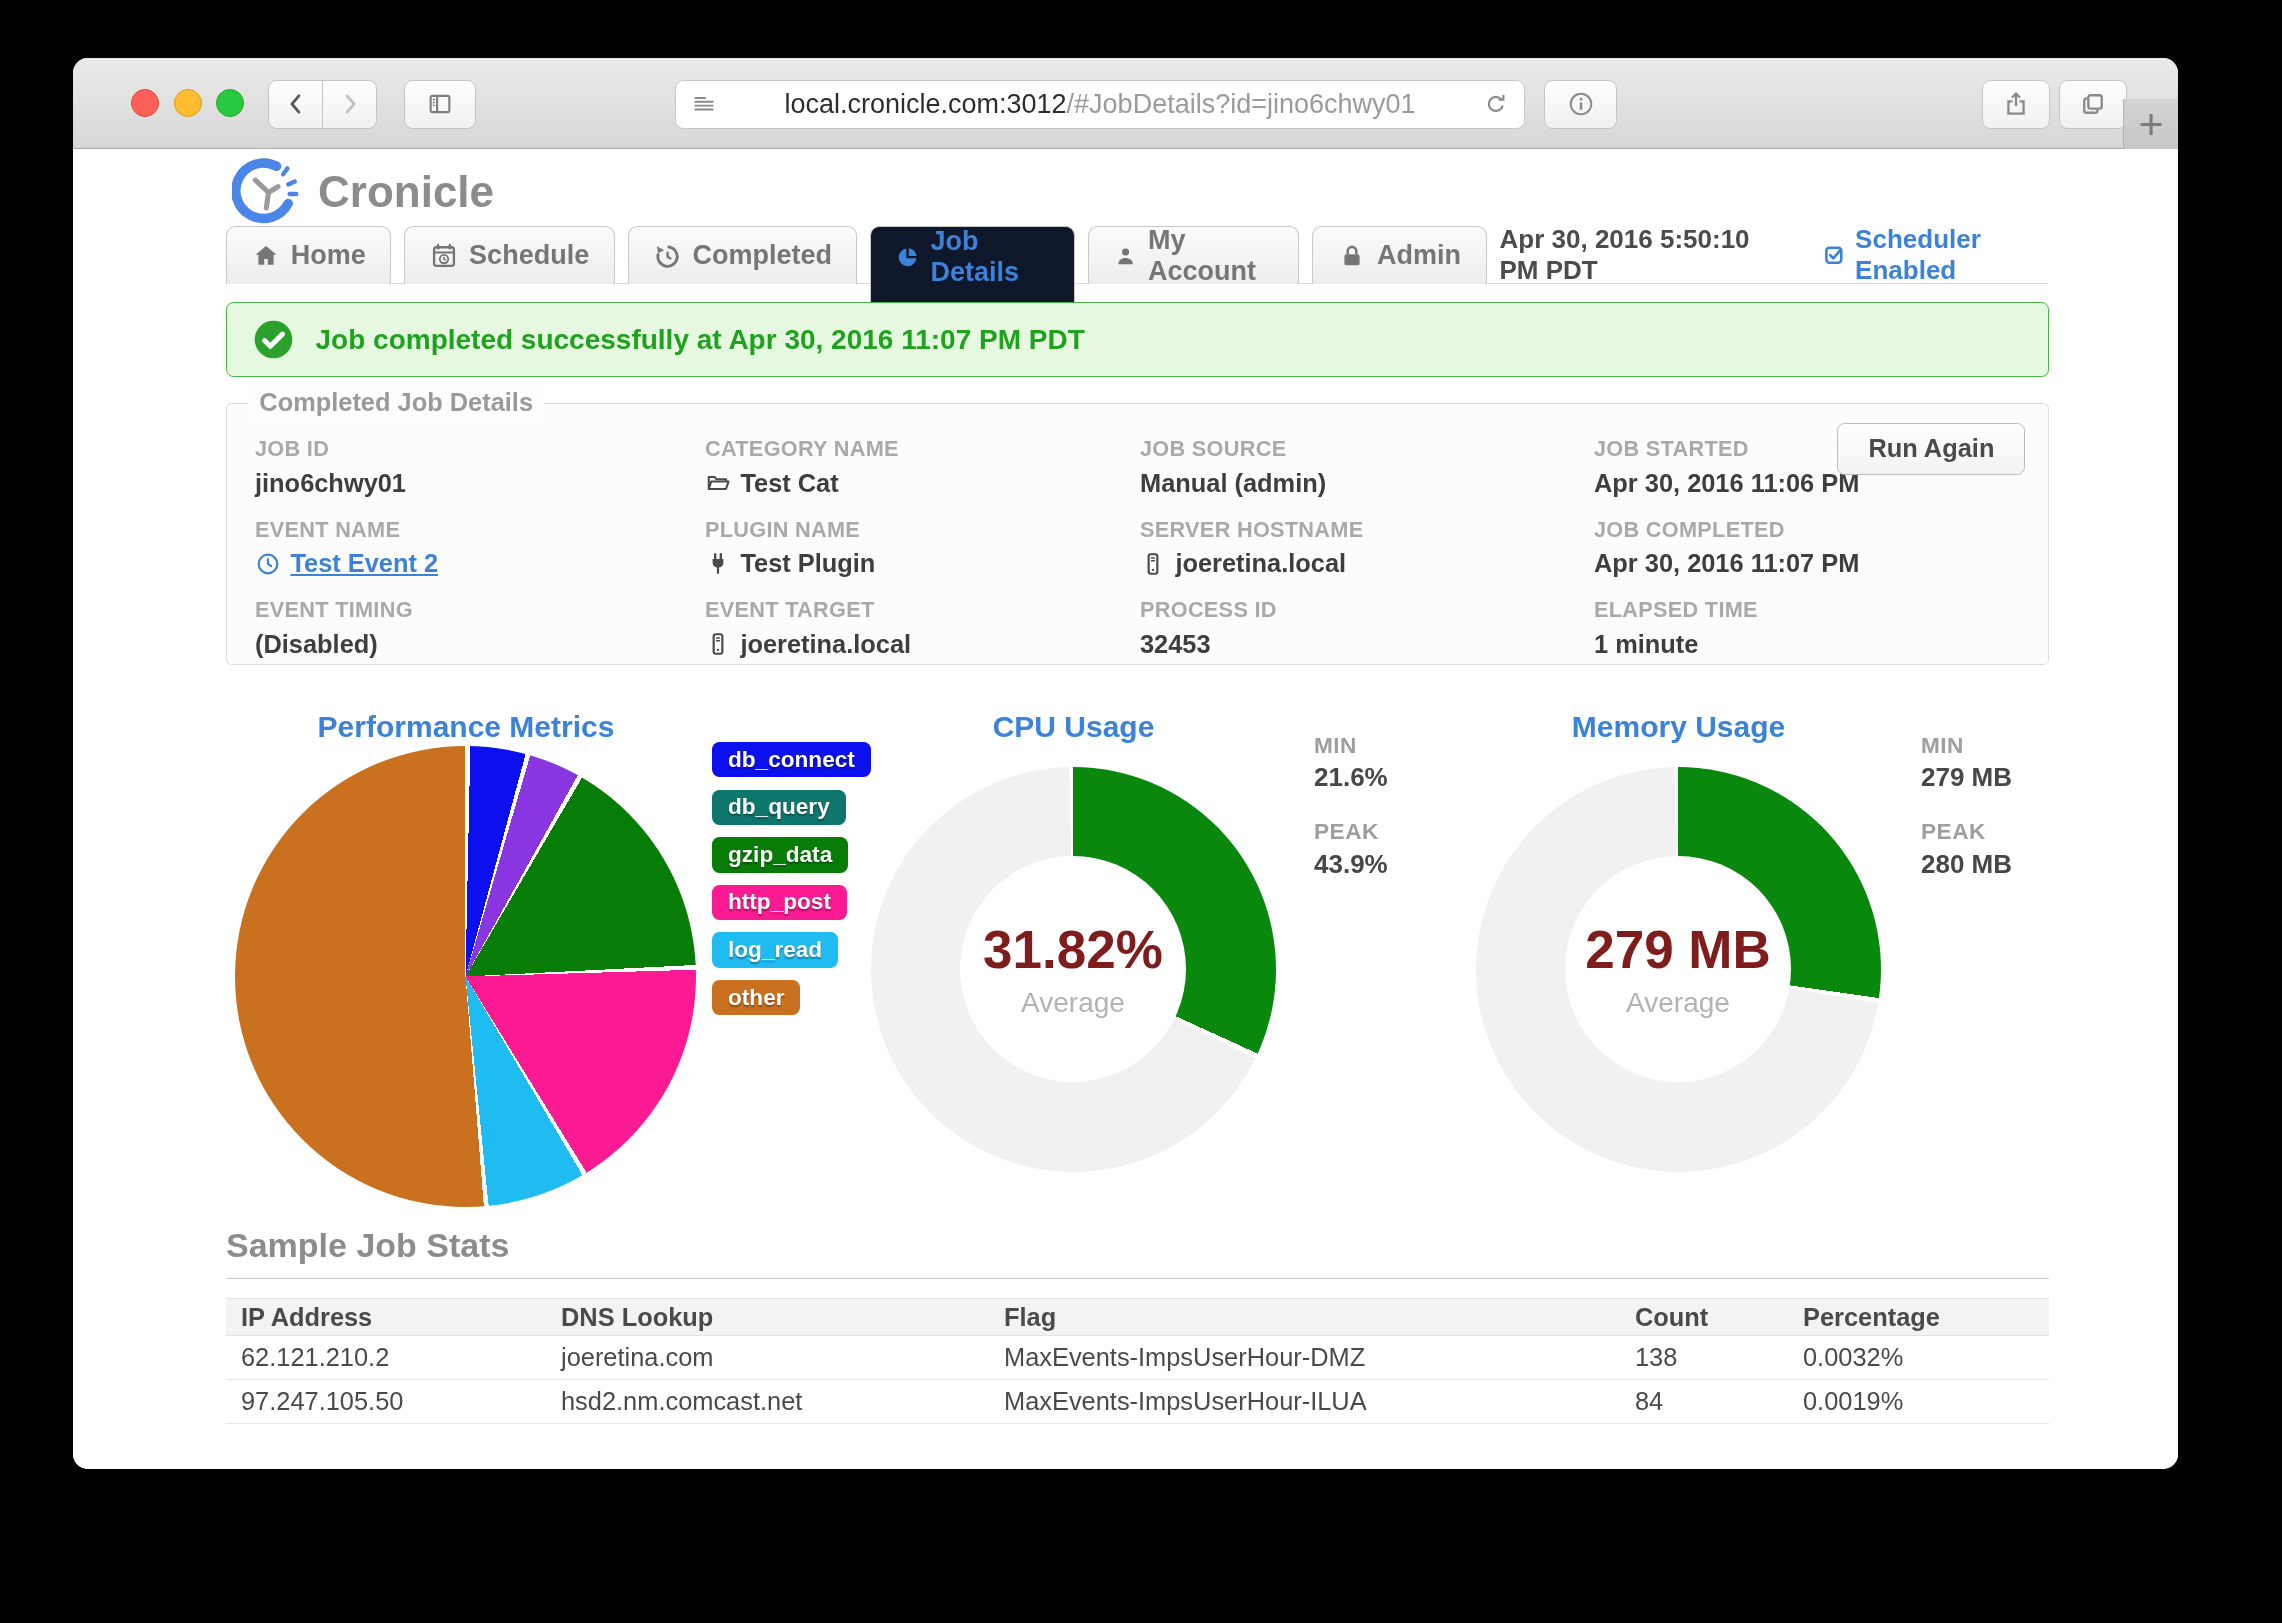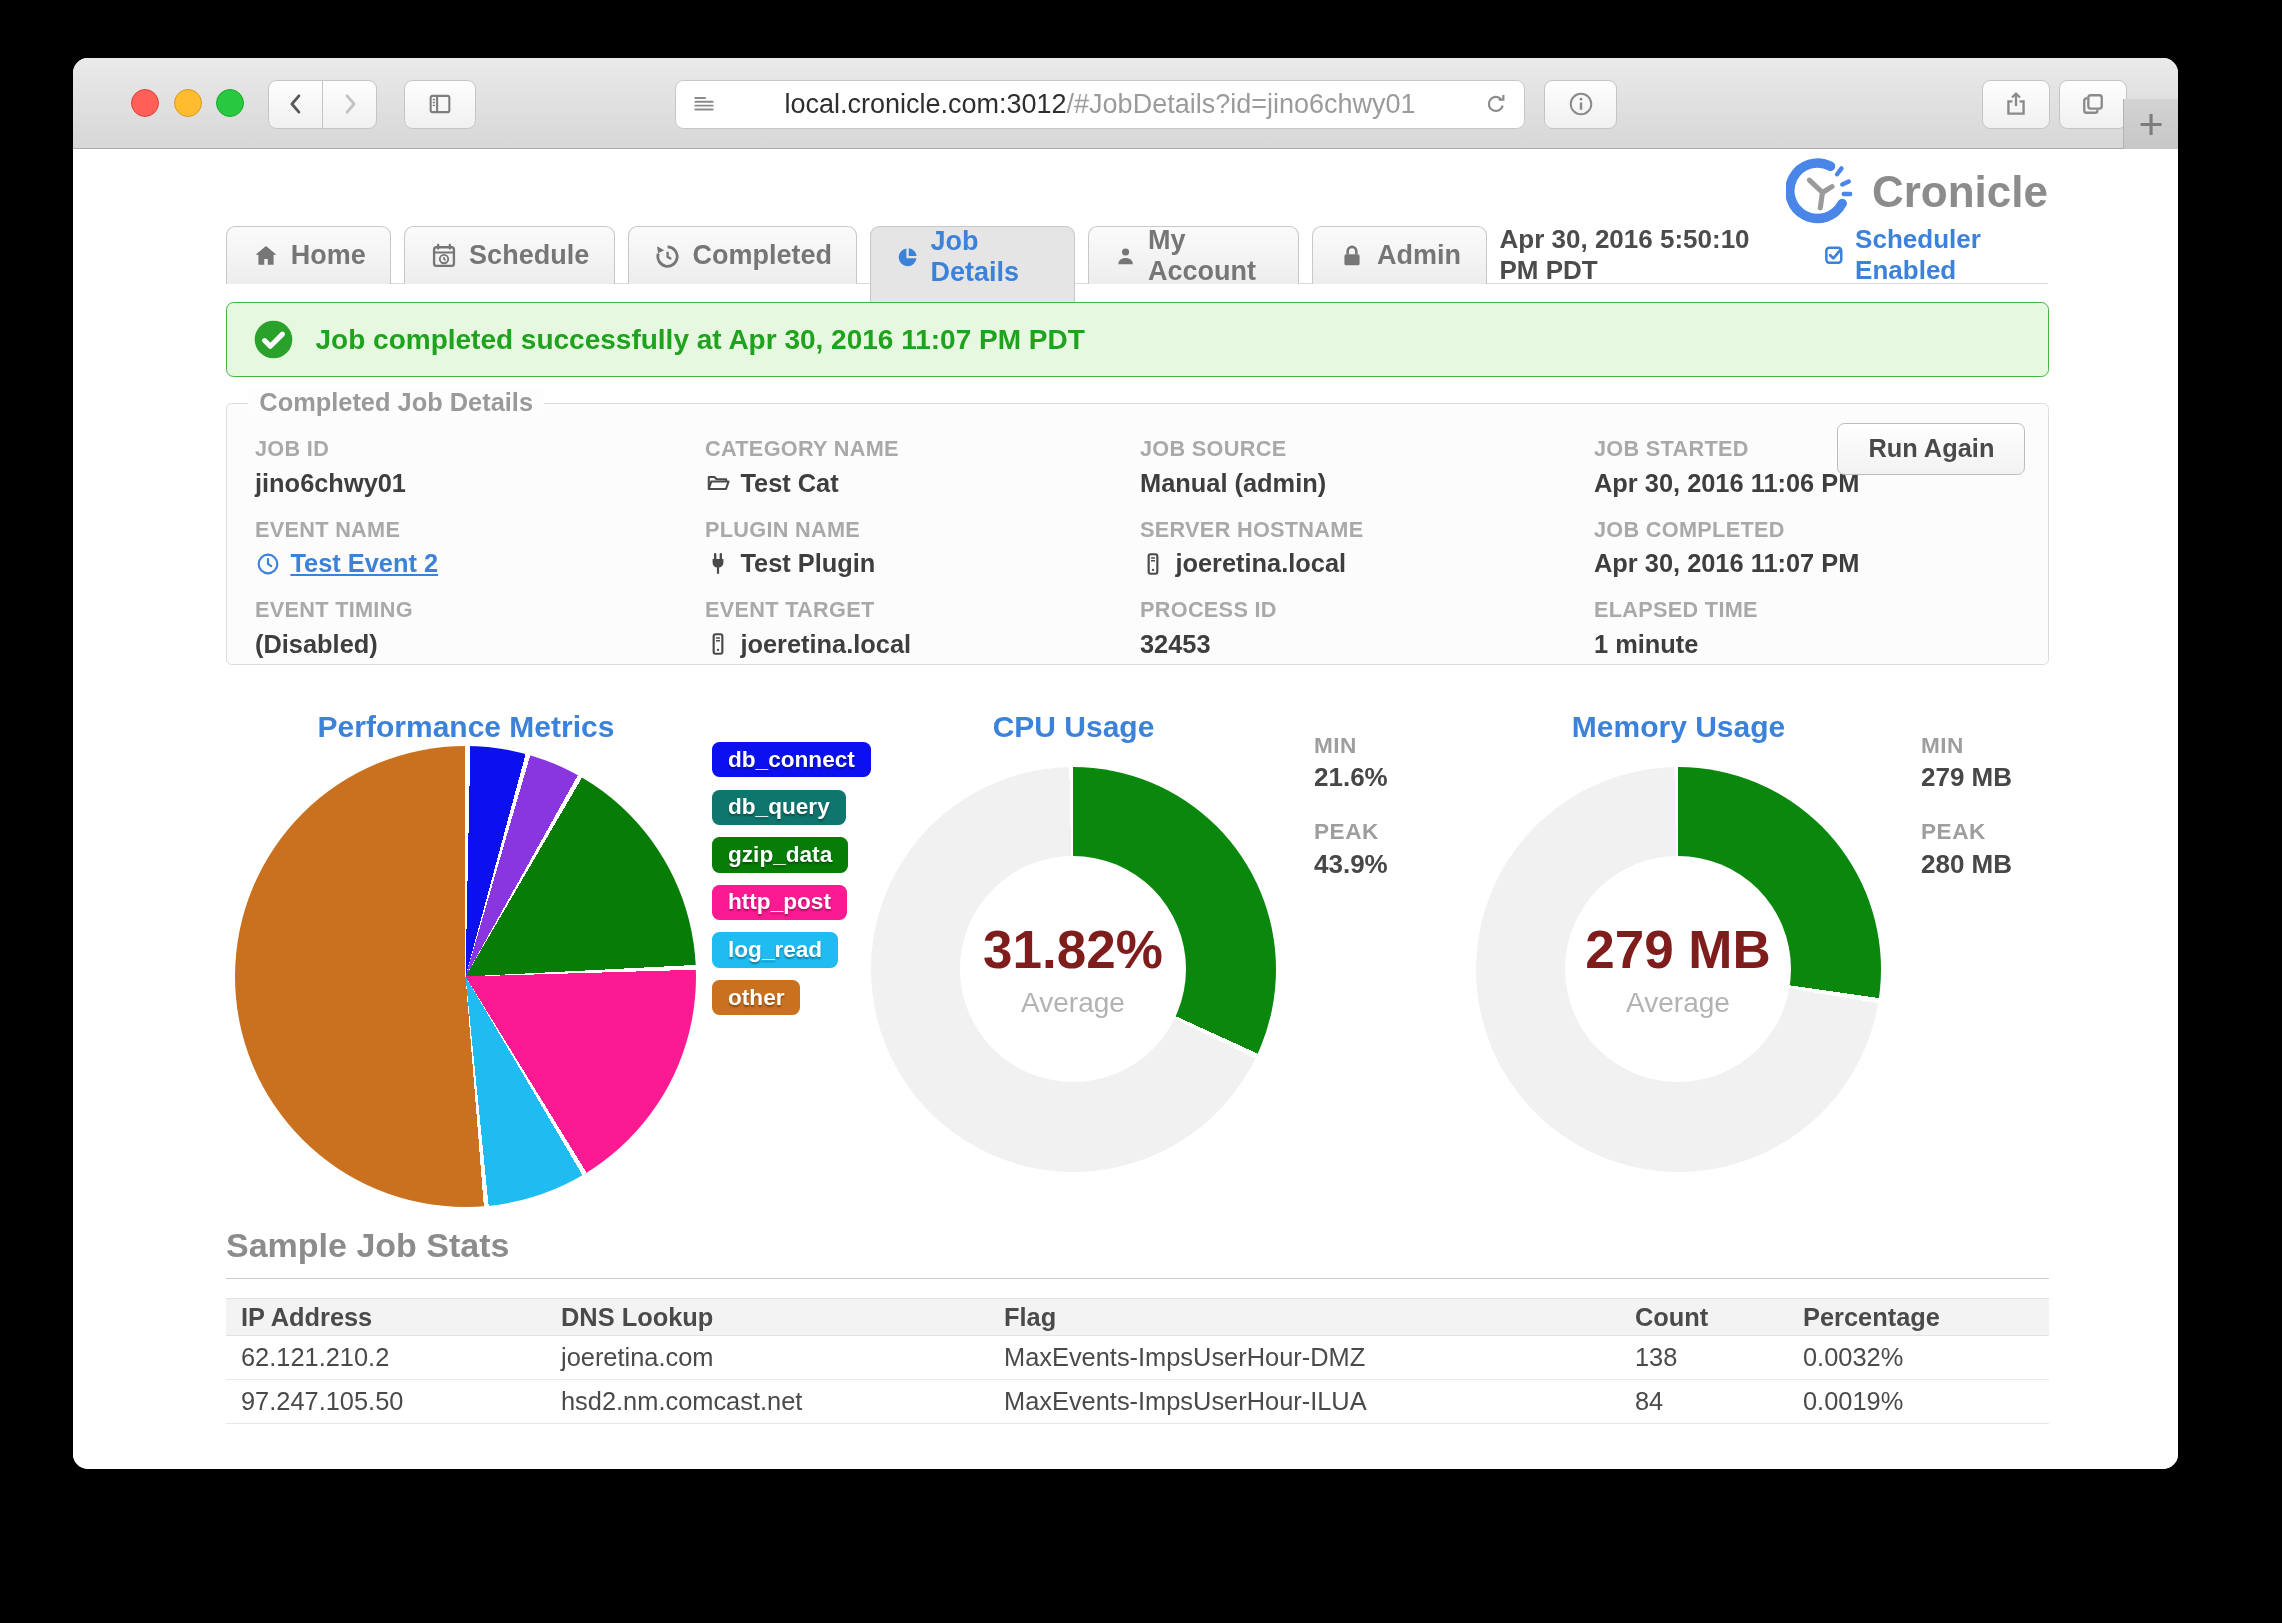--- a/index.html
+++ b/index.html
@@ -36,38 +36,38 @@
   .url-host { color:#2e2e2e; } .url-path { color:#9b9b9b; }
   .newtab { position:absolute; right:0; top:41px; width:55px; height:50px;
             background:linear-gradient(#d3d3d3,#c7c7c7); border-left:0.9px solid #b3b3b3;
             color:#7c7c7c; font-size:43px; font-weight:300; display:flex;
             align-items:center; justify-content:center; }
 
   
   .content { position:absolute; top:92px; left:0; right:0; bottom:0; background:#fff; }
 
   .app-header { position:absolute; top:5.6px; left:159px; right:130px; height:73px;
-                display:flex; align-items:center;justify-content:flex-end; }
+                display:flex; align-items:center; }
   .logo-icon { width:73px; height:73px; }
   .app-title { font-size:44px; font-weight:bold; color:#8c8c8c; margin-left:13px; }
   .user-area { margin-left:auto; display:flex; align-items:center; }
   .avatar { width:58px; height:58px; background:#d2d2d2; overflow:hidden; }
   .user-name { font-size:27px; font-weight:bold; color:#545454; margin-left:17px; }
   .udivider { width:0.9px; height:55px; background:#ddd; margin:0 22.6px; }
   .logout { display:flex; align-items:center; gap:11.3px; font-size:27px; font-weight:bold; color:#545454; }
   .logout svg { width:30px; height:30px; color:#5a5a5a; }
 
   .tabrow { position:absolute; top:76px; left:153px; right:130px; height:58px;
             border-bottom:0.9px solid #d8d8d8; display:flex; align-items:flex-start; }
   .tab { height:58px; padding:0 24.5px; display:flex; align-items:center; gap:11.3px;
          background:linear-gradient(#fbfbfb,#ededed); border:0.9px solid #c8c8c8; border-bottom:none;
          border-radius:9.4px 9.4px 0 0; margin-right:13px; font-size:27px; font-weight:bold;
          color:#767676; cursor:pointer; }
   .tab svg { width:28px; height:28px; }
-  .tab.active { height:76px; background:#e5e5e5; color:#3b82d8; position:relative; z-index:2;
+  .tab.active { height:76px; background:#0f172a; color:#3b82d8; position:relative; z-index:2;
                 padding-bottom:16px; }
   .tabrow-right { margin-left:auto; display:flex; align-items:center; gap:28px; height:58px; }
   .datetime { font-size:26px; font-weight:bold; color:#4c4c4c; }
   .scheduler { display:flex; align-items:center; gap:9.4px; color:#3b82d8;
                font-size:26px; font-weight:bold; cursor:pointer; }
   .scheduler svg { width:28px; height:28px; }
 
   .banner { position:absolute; top:152px; left:153px; width:1823px; height:75px;
             background:#e6f8e0; border:0.9px solid #45b545; border-radius:7.5px;
             display:flex; align-items:center; padding:0 24.5px; }

